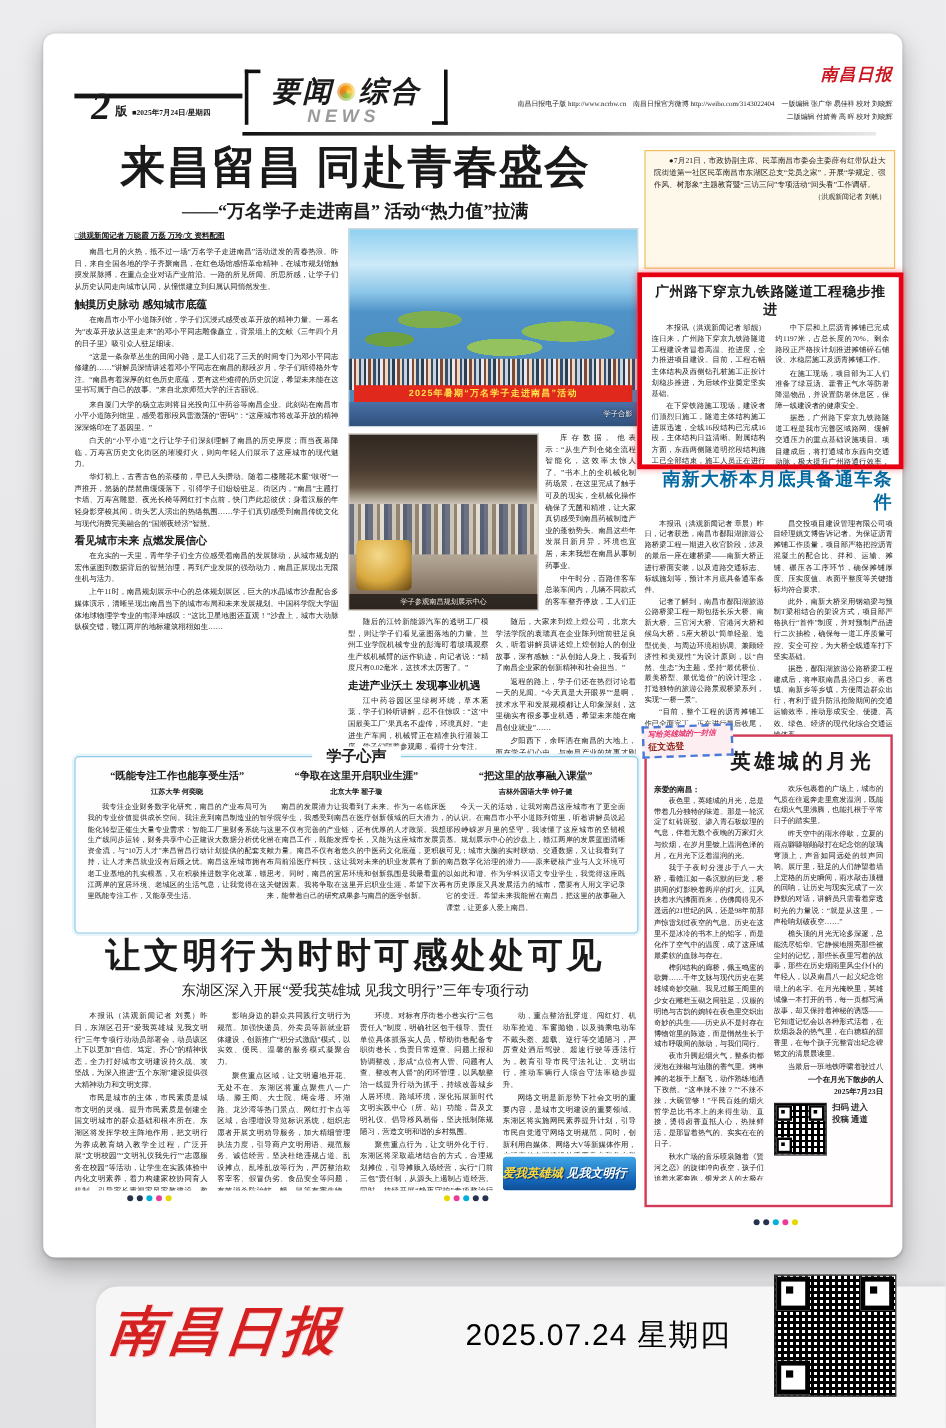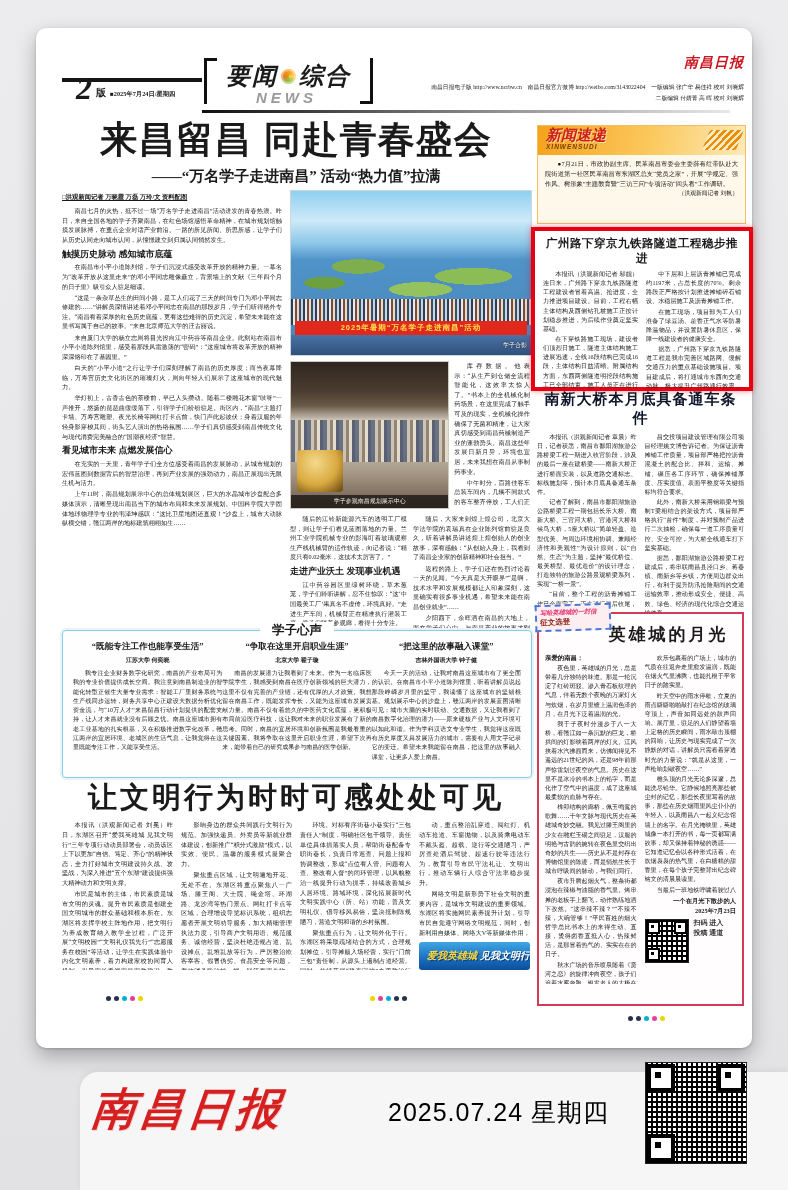--- a/index.html
+++ b/index.html
@@ -79,21 +79,21 @@
   .va{text-align:center;font-size:6px;font-weight:bold;margin:3px 0 4px;}
   .vb{font-size:6px;line-height:1.55;text-align:justify;text-indent:2em;height:98px;overflow:hidden;margin:0;}
   
   .civ{left:26px;top:754px;width:468px;height:214px;}
   .ctitle{text-align:center;font-family:"Liberation Sans",sans-serif;font-weight:900;
     font-size:29px;letter-spacing:3px;line-height:1.05;}
   .csub{text-align:center;font-size:12px;margin-top:5px;}
   .ccols{margin-top:8px;display:flex;gap:8px;height:150px;}
   .cc{flex:1;overflow:hidden;display:flex;flex-direction:column;}
   .cctext{flex:1;overflow:hidden;}
-  .cbanner{height:28px;margin-top:3px;border-radius:3px;display:flex;align-items:center;justify-content:flex-end;gap:3px;
+  .cbanner{height:28px;margin-top:3px;border-radius:3px;display:flex;align-items:center;justify-content:flex-start;gap:3px;
     background:linear-gradient(#3fa6e4,#1565b8 70%,#0d4f96);
     font-family:"Liberation Sans",sans-serif;font-weight:900;font-style:italic;font-size:10px;
     color:#fff;text-shadow:1px 1px 0 #0a3a70;}
   .cbanner .yel{color:#ffd93d;}
   .dots{display:flex;gap:3px;}
   .dots i{width:5px;height:5px;border-radius:50%;display:block;}
   .dk{background:#26324f;}.cy{background:#00b0d8;}.mg{background:#e83e9a;}.yl{background:#e8d800;}
   
   .nx{left:501px;top:97px;width:207px;height:97px;background:#fef8ea;border:1px solid #f0c060;overflow:hidden;}
   .nxhead{height:29px;position:relative;background:linear-gradient(100deg,#f6a21c,#fbc95e 55%,#fde9b8);}
@@ -106,21 +106,21 @@
   .nxbody{padding:4px 7px 0;font-size:6.3px;line-height:1.55;text-align:justify;text-indent:2em;margin:0;}
   .nxsig{text-align:right;font-size:5.8px;padding:1px 7px 0;margin:0;}
   .hlbox{left:495px;top:199px;width:214px;height:156px;border:4px solid #e60012;background:#fff;
     box-shadow:0 0 6px rgba(230,0,18,.45);}
   .tustory{padding:5px 8px;}
   .tutitle{text-align:center;font-weight:bold;font-size:11.5px;margin:0;letter-spacing:.5px;}
   .tucols{display:flex;gap:8px;margin-top:4px;height:118px;overflow:hidden;}
   .tucols>div{flex:1;overflow:hidden;}
   .t2{font-size:6.1px;line-height:1.5;text-align:justify;text-indent:2em;margin:0 0 1px;}
   .bridge{left:501px;top:362px;width:207px;height:212px;}
-  .brtitle{text-align:center;font-weight:bold;font-size:15px;color:#0f172a;letter-spacing:1px;margin:0;}
+  .brtitle{text-align:right;font-weight:bold;font-size:15px;color:#0369a1;letter-spacing:1px;margin:0;}
   .brcols{display:flex;gap:8px;margin-top:5px;height:182px;overflow:hidden;}
   .brcols>div{flex:1;overflow:hidden;}
   
   .letter{left:501px;top:584px;width:207px;height:394px;border:2px solid #d23a57;background:#fffdfd;padding:6px;box-sizing:border-box;}
   .lethead{position:relative;height:30px;margin-bottom:4px;}
   .label{position:absolute;left:-10px;top:-16px;width:66px;border:2px dashed #4a79d8;
     background:#fdeef2;padding:2px 3px;transform:rotate(-2deg);}
   .lab1{font-size:6.3px;font-weight:bold;font-style:italic;color:#e8336f;line-height:1.2;margin:0;}
   .lab2{font-size:7.5px;font-weight:bold;color:#8e1d10;margin:1px 0 0;}
   .letitle{text-align:center;padding-left:56px;font-weight:900;font-size:17px;letter-spacing:3px;line-height:30px;}
@@ -252,20 +252,21 @@
       <div class="vc">
         <p class="vq">“把这里的故事融入课堂”</p>
         <p class="va">吉林外国语大学 钟子健</p>
         <p class="vb">今天一天的活动，让我对南昌这座城市有了更全面的认识。在南昌市小平小道陈列馆里，听着讲解员说起那段峥嵘岁月里的坚守，我读懂了这座城市的坚韧根基。规划展示中心的沙盘上，赣江两岸的发展蓝图清晰可见；城市大脑的实时联动、交通数据，又让我看到了南昌数字化治理的潜力——原来硬核产业与人文环境可以如此和谐。作为学科汉语文专业学生，我觉得这座既有历史厚度又具发展活力的城市，需要有人用文字记录它的变迁。希望未来我能留在南昌，把这里的故事融入课堂，让更多人爱上南昌。</p>
       </div>
     </div>
   </div>
 
   <div class="abs civ">
     <div class="ctitle">让文明行为时时可感处处可见</div>
+    <div class="csub">东湖区深入开展“爱我英雄城 见我文明行”三年专项行动</div>
     <div class="ccols">
       <div class="cc">
           <div class="cctext">
         <p class="t">本报讯（洪观新闻记者 刘冕）昨日，东湖区召开“爱我英雄城 见我文明行”三年专项行动动员部署会，动员该区上下以更加“自信、笃定、齐心”的精神状态，全力打好城市文明建设持久战、攻坚战，为深入推进“五个东湖”建设提供强大精神动力和文明支撑。</p>
         <p class="t">市民是城市的主体，市民素质是城市文明的灵魂。提升市民素质是创建全国文明城市的群众基础和根本所在。东湖区将发挥学校主阵地作用，把文明行为养成教育纳入教学全过程，广泛开展“文明校园”“文明礼仪我先行”“志愿服务在校园”等活动，让学生在实践体验中内化文明素养，着力构建家校协同育人机制，引导家长重视家风家教建设，教育孩子养成良好文明习惯。同时，持续加强“四德”建设，积极组织党员干部参与各类志愿服务活动，以党员干部的实际行动和表率作用，带动</p>
       </div>
         </div>
       <div class="cc">
           <div class="cctext">
         <p class="t">影响身边的群众共同践行文明行为规范。加强快递员、外卖员等新就业群体建设，创新推广“积分式激励”模式，以实效、便民、温馨的服务模式凝聚合力。</p>
@@ -300,25 +301,20 @@
   </div>
   <div class="abs dots cdots2">
     <i class="yl"></i>
       <i class="mg"></i>
       <i class="cy"></i>
       <i class="dk"></i>
       <i class="dk"></i>
   </div>
 
   <div class="abs nx">
-    <div class="nxhead">
-      <div class="nxtitle">新闻速递</div>
-      <div class="nxsub">XINWENSUDI</div>
-      <div class="nxdeco"></div>
-    </div>
     <p class="nxbody">●7月21日，市政协副主席、民革南昌市委会主委薛有红带队赴大院街道第一社区民革南昌市东湖区总支“党员之家”，开展“学规定、强作风、树形象”主题教育暨“三访三问”专项活动“回头看”工作调研。</p>
     <p class="nxsig">（洪观新闻记者 刘帆）</p>
   </div>
 
   <div class="abs hlbox">
     <div class="tustory">
       <p class="tutitle">广州路下穿京九铁路隧道工程稳步推进</p>
       <div class="tucols">
         <div>
           <p class="t2">本报讯（洪观新闻记者 邬靓）连日来，广州路下穿京九铁路隧道工程建设者冒着高温、抢进度，全力推进项目建设。目前，工程右幅主体结构及西侧钻孔桩施工正按计划稳步推进，为后续作业奠定坚实基础。</p>

